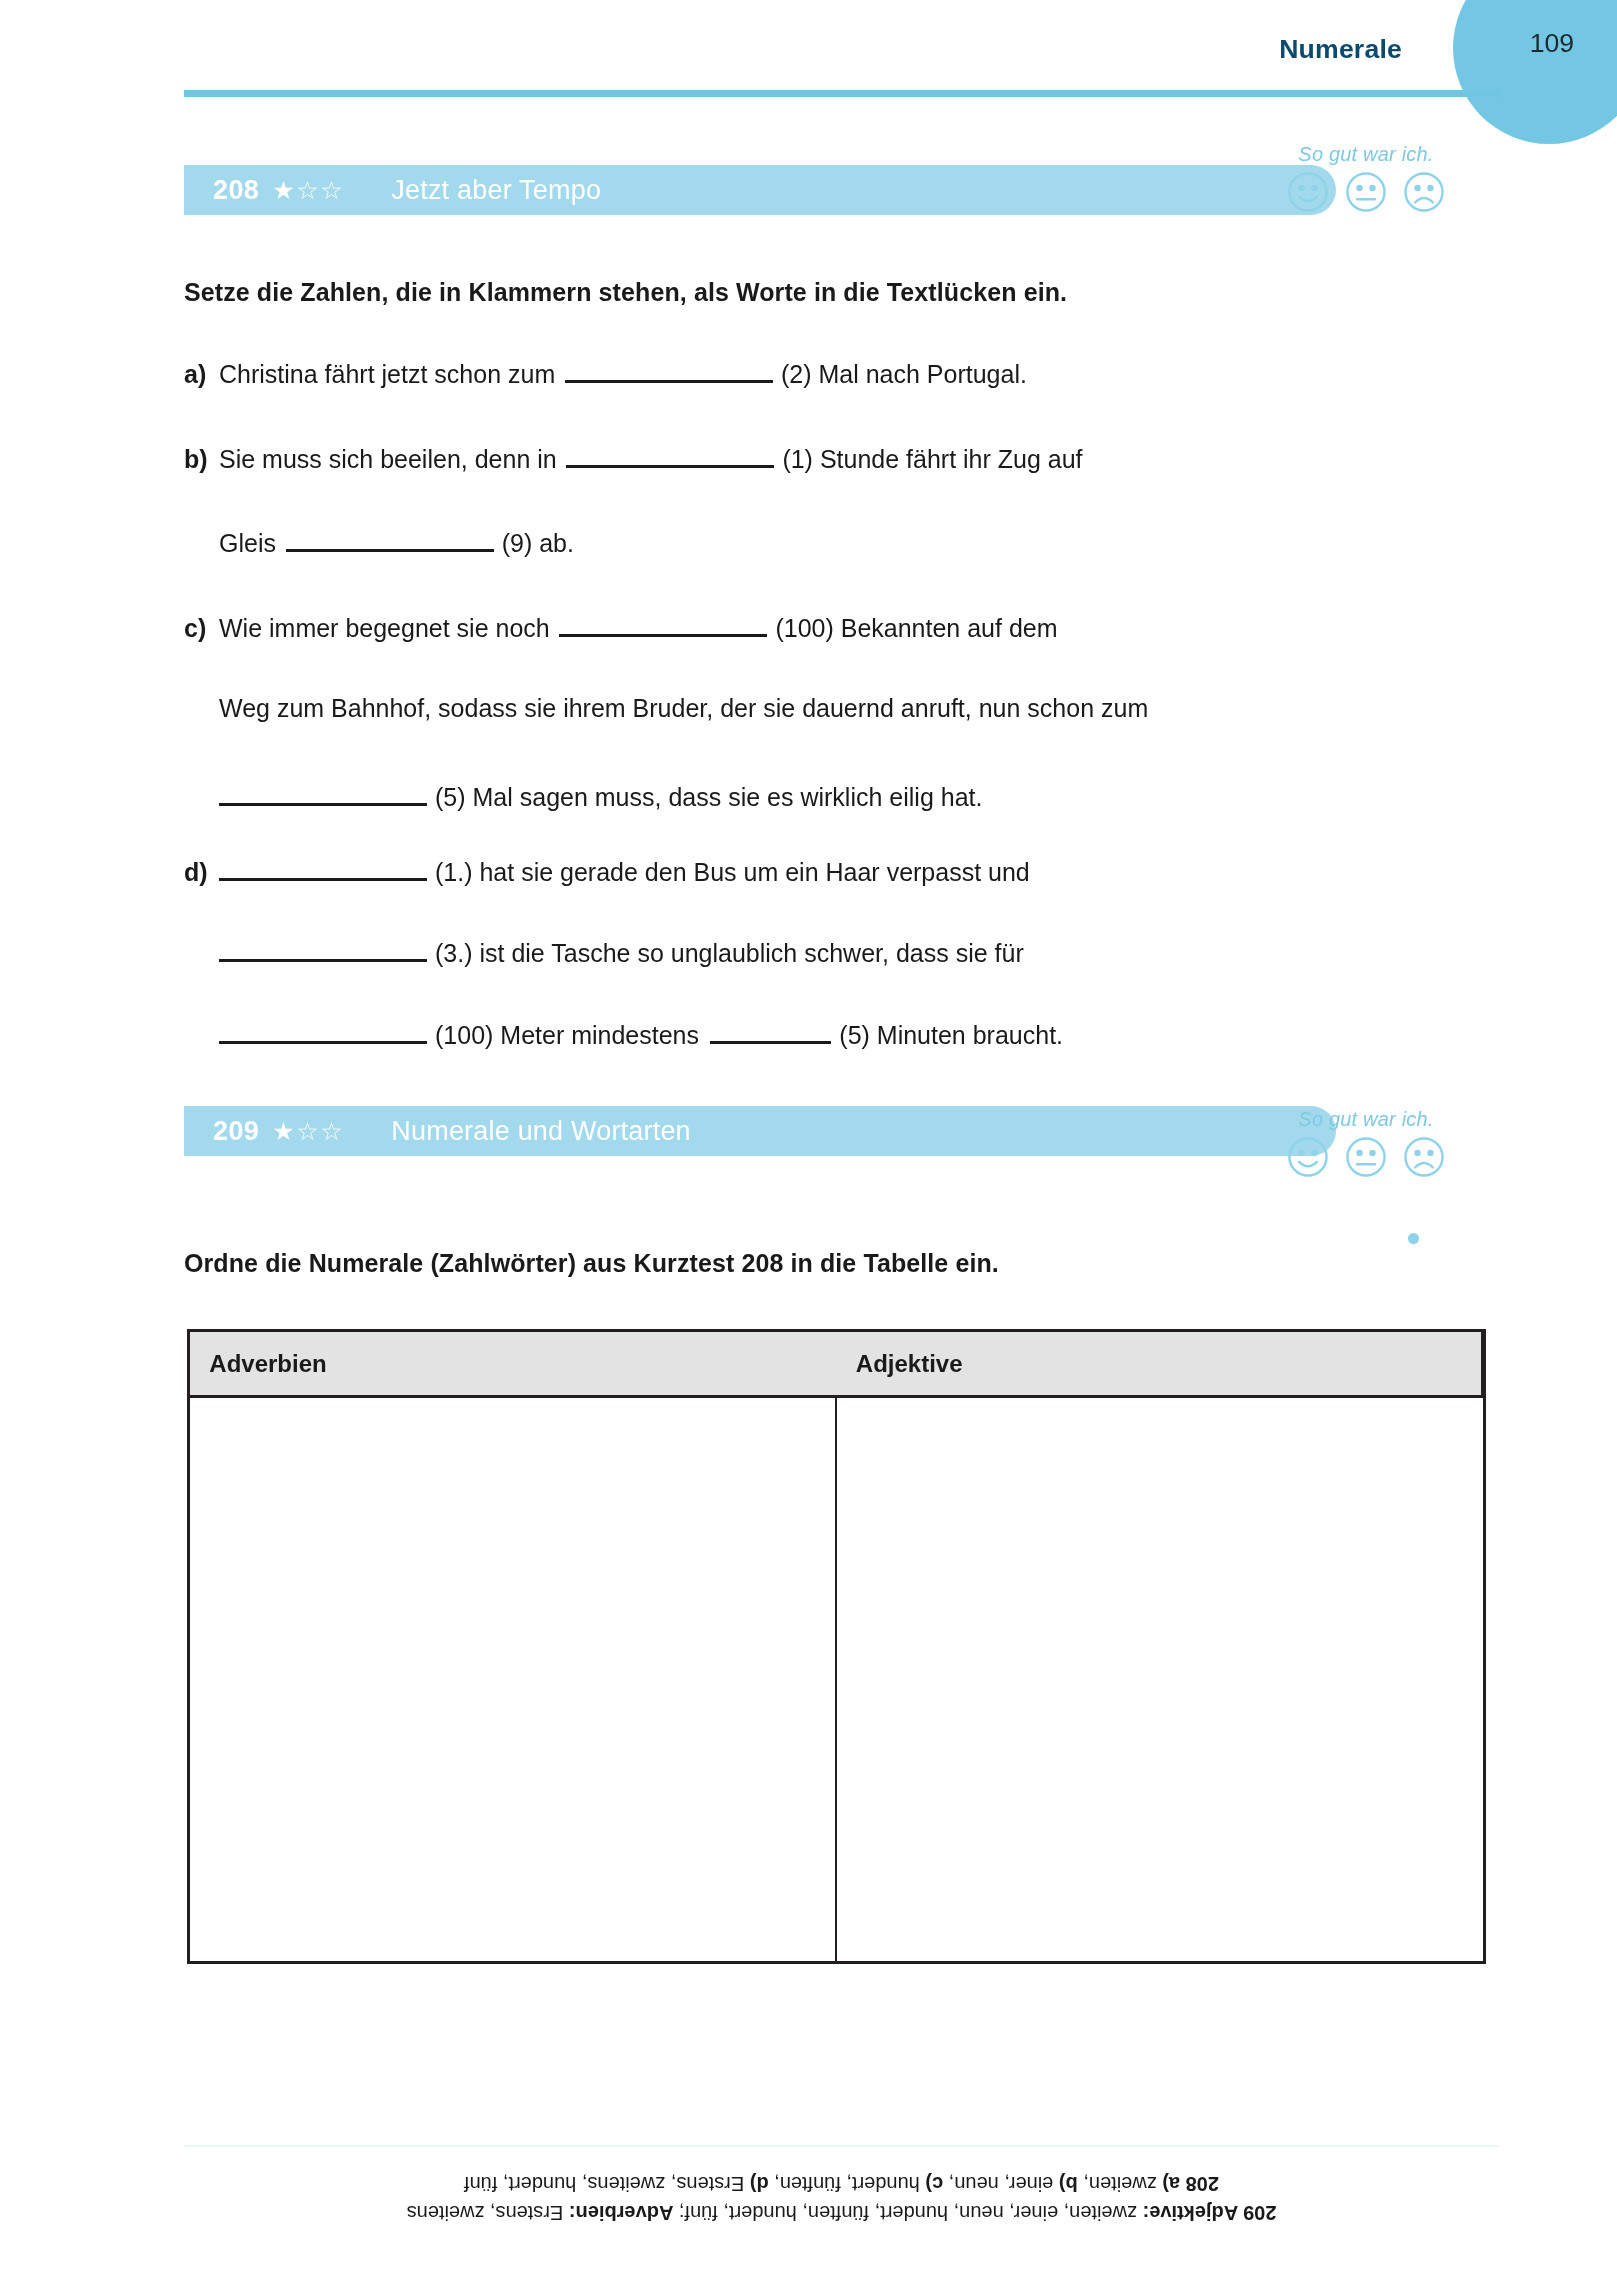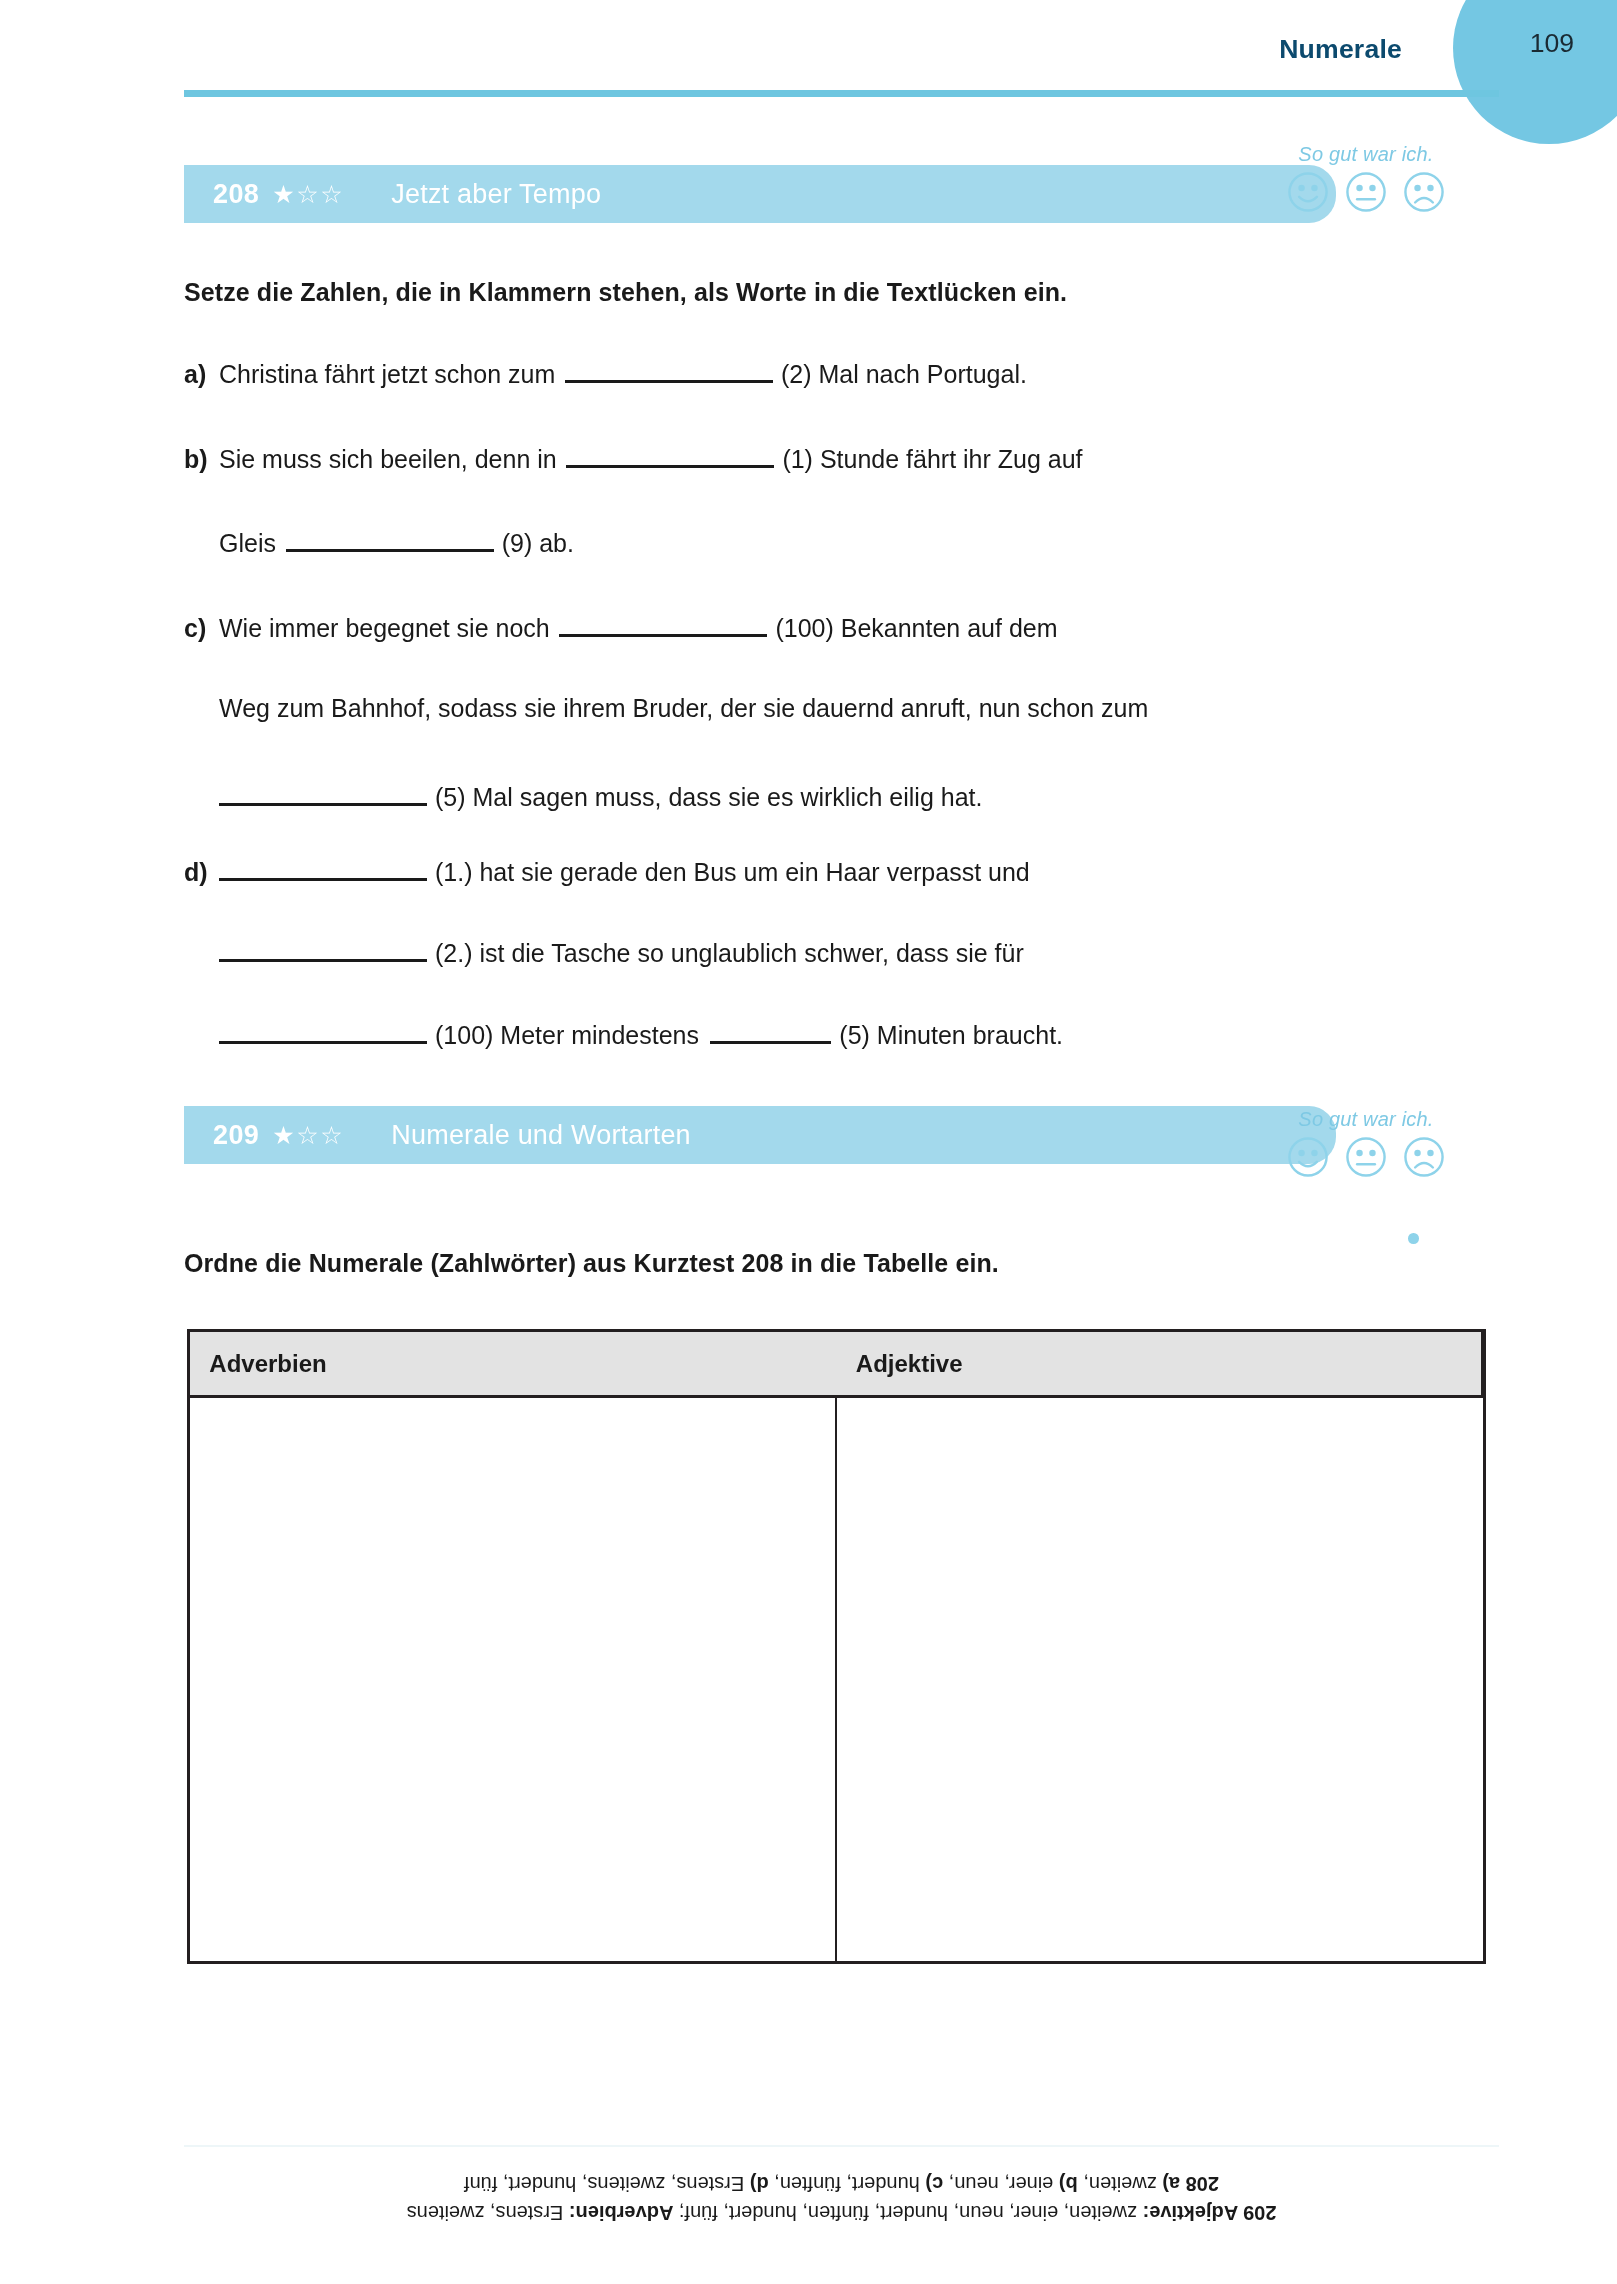--- a/index.html
+++ b/index.html
@@ -54,21 +54,21 @@
     top: 90px;
     width: 1315px;
     height: 7.3px;
     background: #6ec6e0;
   }
 
   
   .banner {
     position: absolute;
     left: 184px;
-    height: 58px;
+    height: 50px;
     background: #a3d9ec;
     border-radius: 0 27px 27px 0;
     display: flex;
     align-items: center;
     box-sizing: border-box;
     padding-left: 29px;
   }
   .banner .bnum {
     font-size: 27px;
     color: #ffffff;
@@ -298,21 +298,21 @@
   <div class="qline" style="top:854px;">
     <span class="qlabel">d)</span>
     <span class="blank" style="width:208px"></span>
     <span class="sp" style="width:8px"></span>
     <span>(1.) hat sie gerade den Bus um ein Haar verpasst und</span>
   </div>
   <div class="qline" style="top:935px;">
     <span class="qindent"></span>
     <span class="blank" style="width:208px"></span>
     <span class="sp" style="width:8px"></span>
-    <span>(2.) ist die Tasche so unglaublich schwer, dass sie für</span>
+    <span>(3.) ist die Tasche so unglaublich schwer, dass sie für</span>
   </div>
   <div class="qline" style="top:1017px;">
     <span class="qindent"></span>
     <span class="blank" style="width:208px"></span>
     <span class="sp" style="width:8px"></span>
     <span>(100) Meter mindestens</span>
     <span class="sp" style="width:11.3px"></span>
     <span class="blank" style="width:121px"></span>
     <span class="sp" style="width:8px"></span>
     <span>(5) Minuten braucht.</span>

